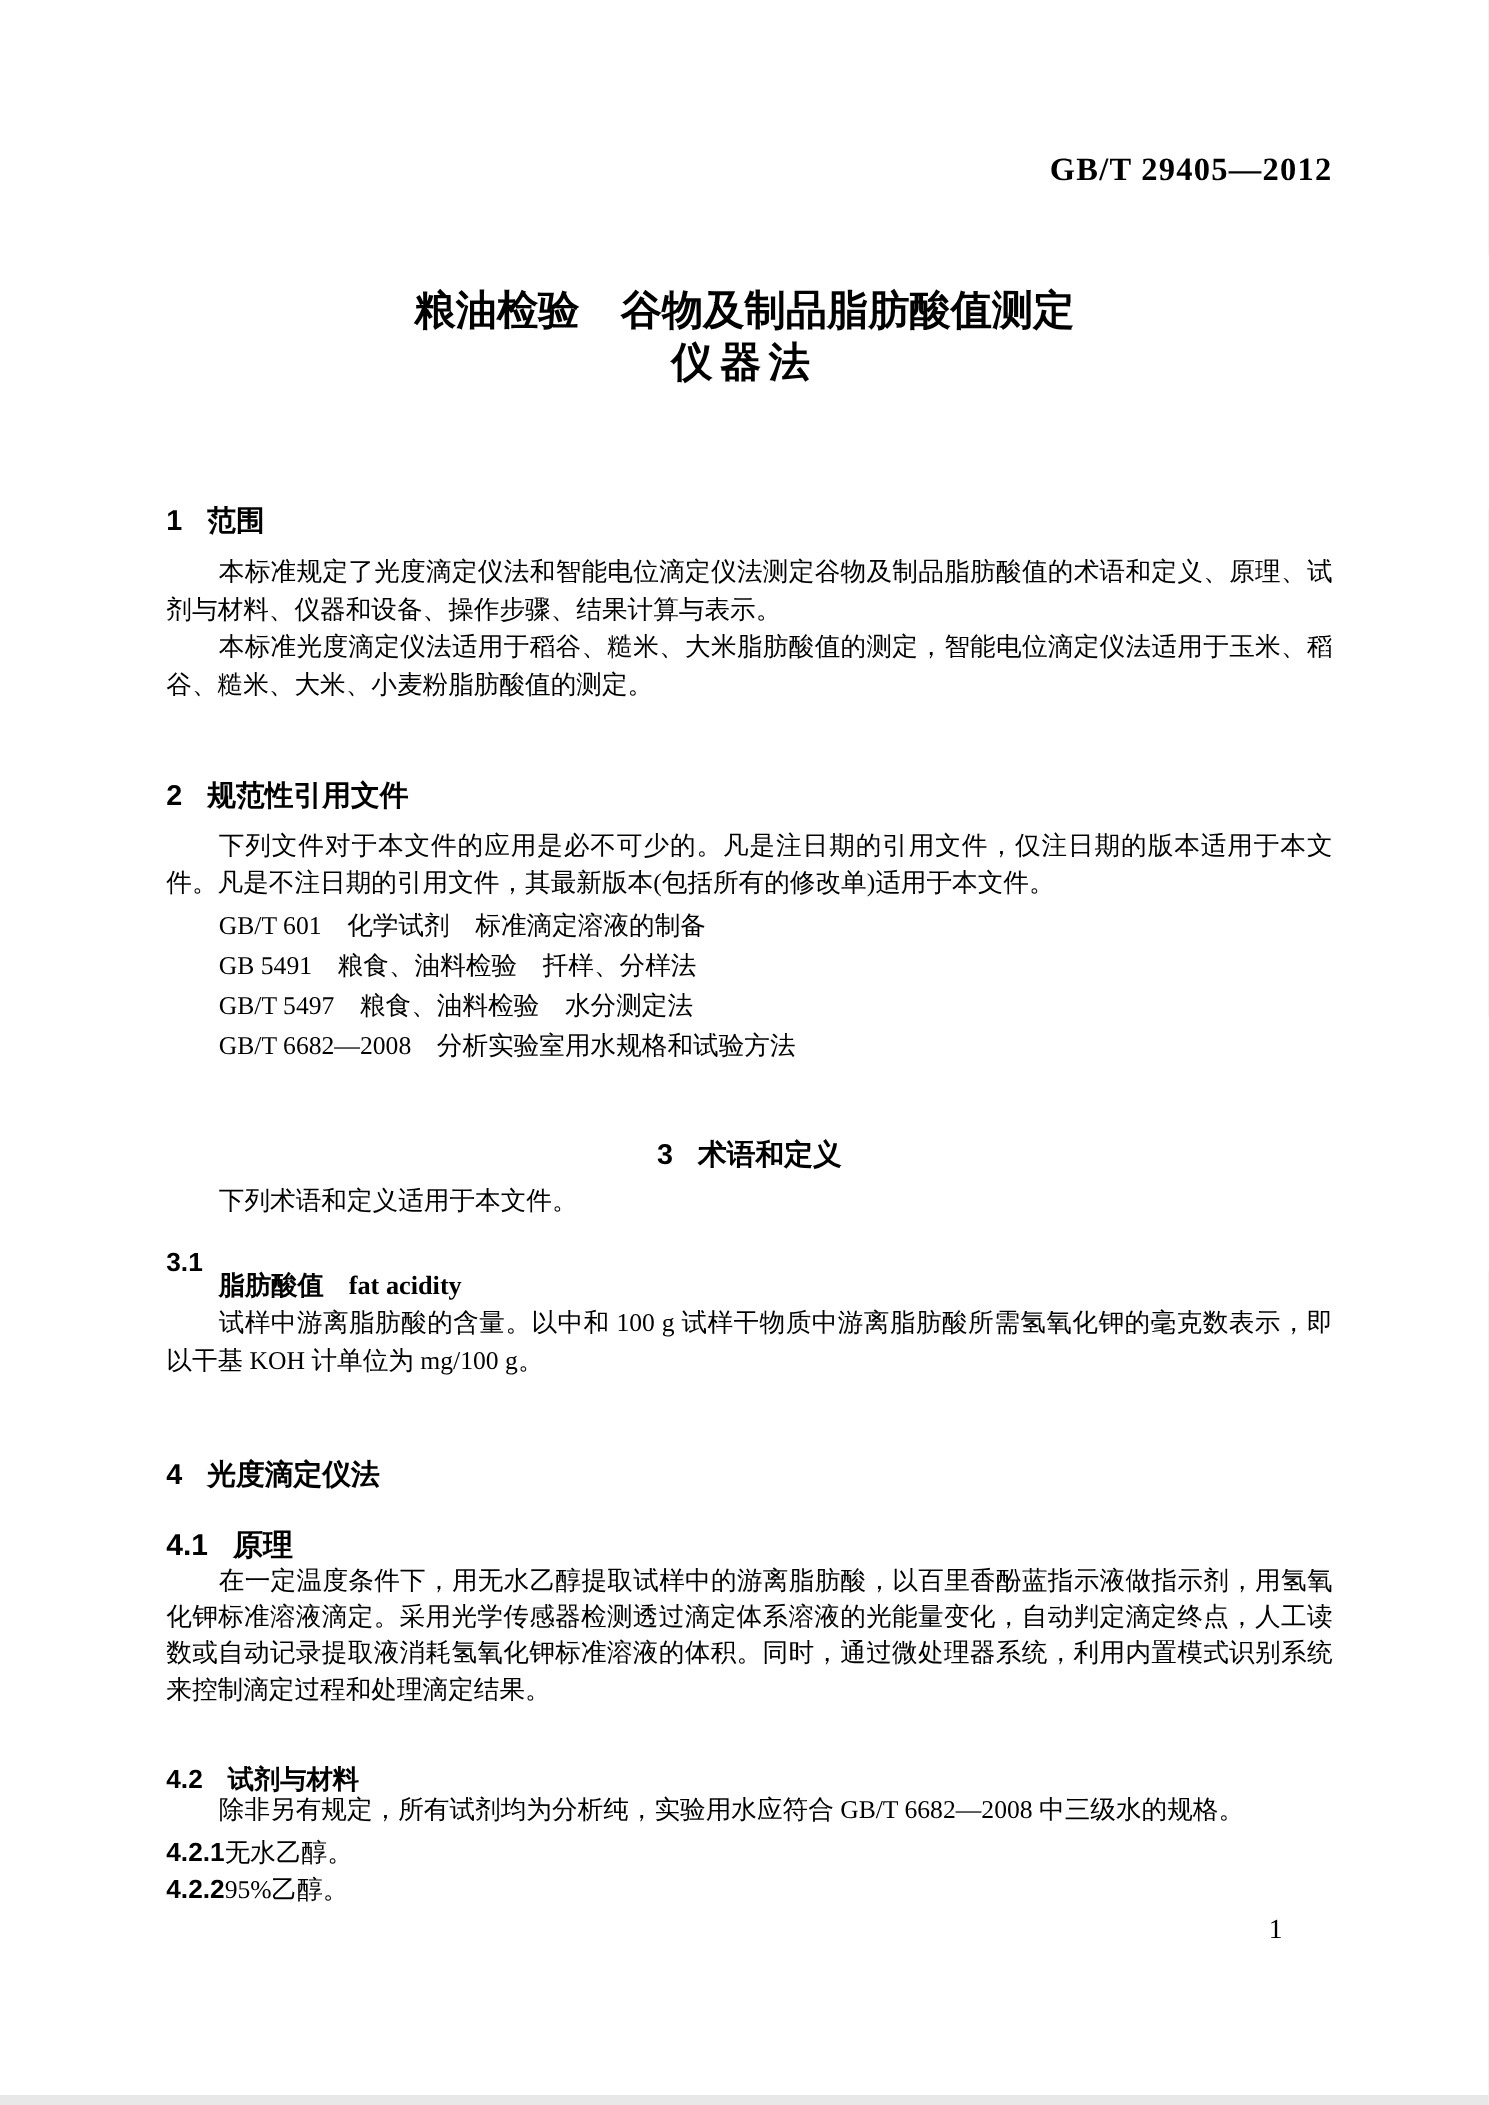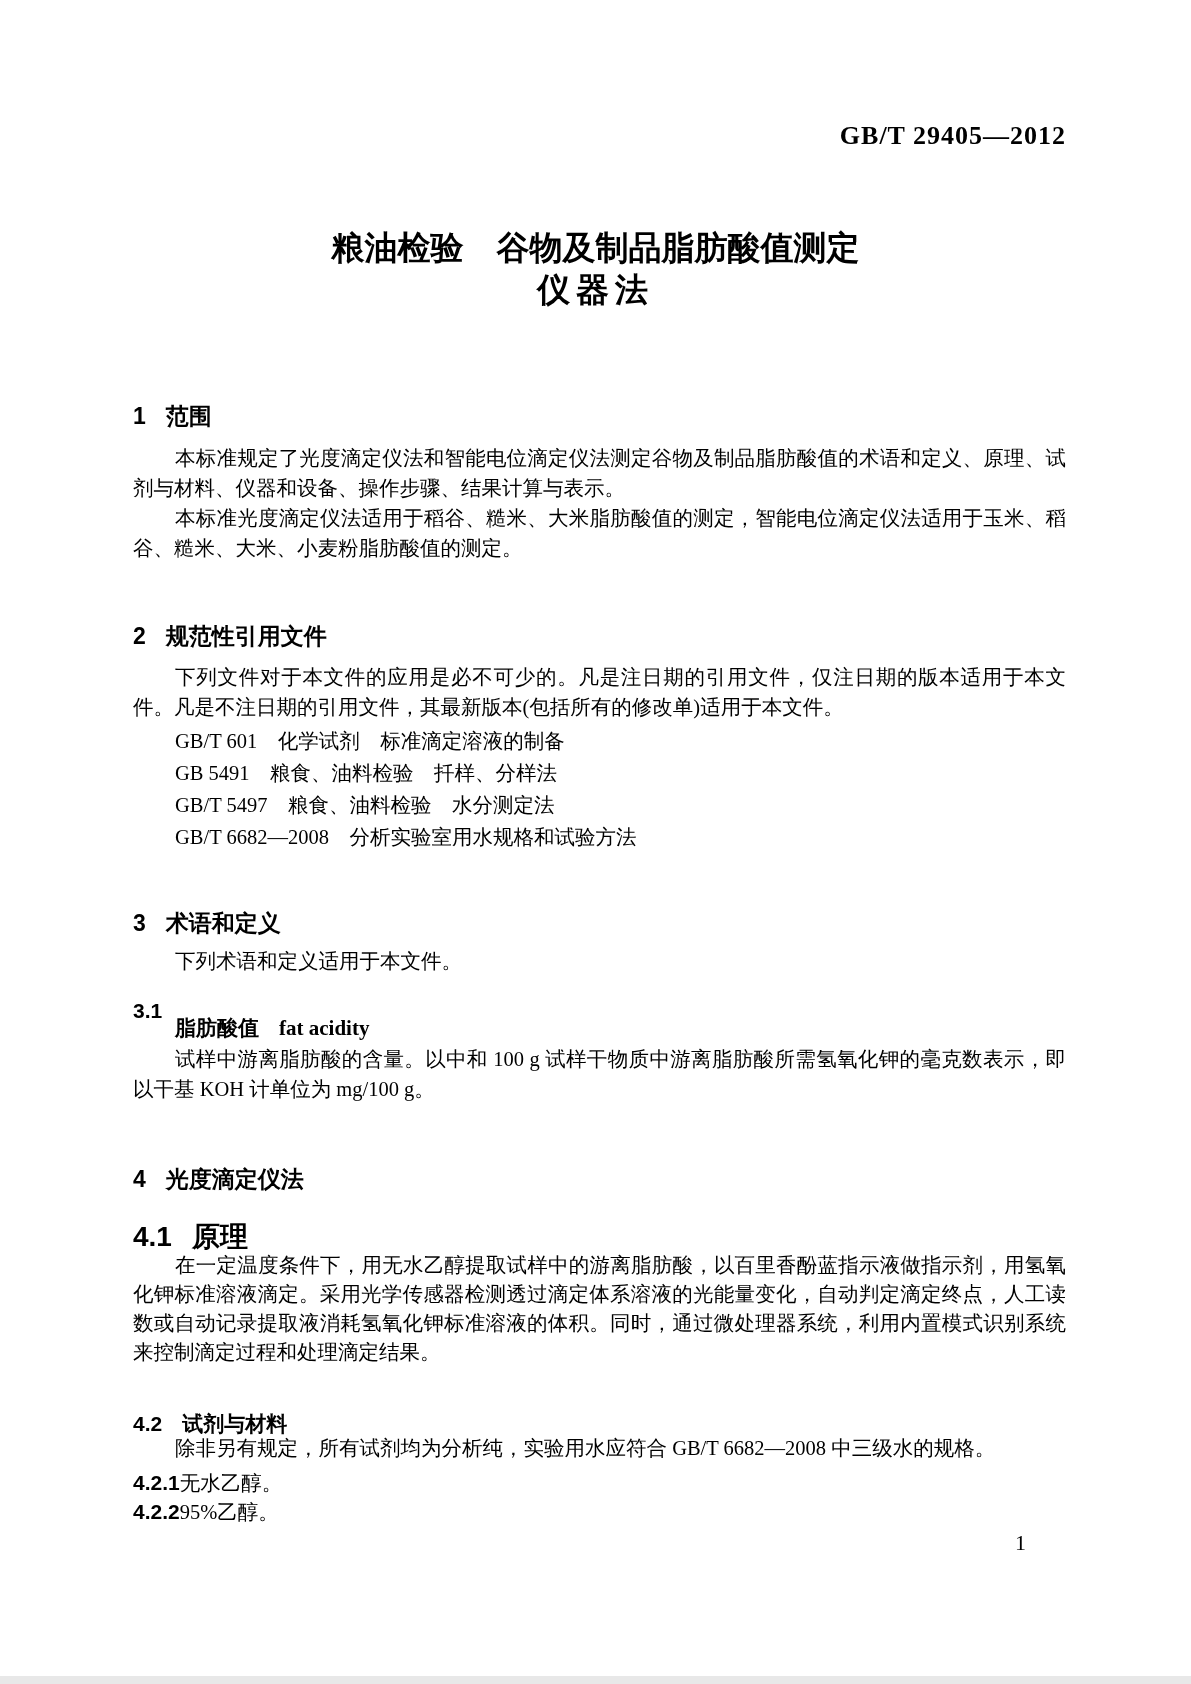--- a/index.html
+++ b/index.html
@@ -76,35 +76,35 @@
     <span class="h-num">2</span><span>规范性引用文件</span>
   </div>
   <div class="blk body-text indent" style="top:662px;">下列文件对于本文件的应用是必不可少的。凡是注日期的引用文件，仅注日期的版本适用于本文件。凡是不注日期的引用文件，其最新版本(包括所有的修改单)适用于本文件。</div>
   <div class="blk ref-list" style="top:725px;">
     <div>GB/T 601　化学试剂　标准滴定溶液的制备</div>
     <div>GB 5491　粮食、油料检验　扦样、分样法</div>
     <div>GB/T 5497　粮食、油料检验　水分测定法</div>
     <div>GB/T 6682—2008　分析实验室用水规格和试验方法</div>
   </div>
 
-  <div class="blk heading" style="top:884px;">
+  <div class="blk heading" style="top:884px;text-align:center;">
     <span class="h-num">3</span><span>术语和定义</span>
   </div>
   <div class="blk body-text indent" style="top:946px;">下列术语和定义适用于本文件。</div>
   <div class="blk clause-num" style="top:979px;margin-top:17px;">3.1</div>
   <div class="blk term-line" style="top:1013px;">
     <span class="term-zh">脂肪酸值</span><span class="term-en">fat acidity</span>
   </div>
   <div class="blk body-text indent" style="top:1044px;">试样中游离脂肪酸的含量。以中和 100 g 试样干物质中游离脂肪酸所需氢氧化钾的毫克数表示，即以干基 KOH 计单位为 mg/100 g。</div>
 
   <div class="blk heading" style="top:1140px;">
     <span class="h-num">4</span><span>光度滴定仪法</span>
   </div>
 
-  <div class="blk heading" style="top:1198px; font-size:28px;">
+  <div class="blk heading" style="top:1198px; font-size:24px;">
     <span class="h-num">4.1</span><span>原理</span>
   </div>
   <div class="blk body-text indent" style="top:1251px; line-height:29px;">在一定温度条件下，用无水乙醇提取试样中的游离脂肪酸，以百里香酚蓝指示液做指示剂，用氢氧化钾标准溶液滴定。采用光学传感器检测透过滴定体系溶液的光能量变化，自动判定滴定终点，人工读数或自动记录提取液消耗氢氧化钾标准溶液的体积。同时，通过微处理器系统，利用内置模式识别系统来控制滴定过程和处理滴定结果。</div>
 
   <div class="blk heading" style="top:1385px; font-size:21px;">
     <span class="h-num">4.2</span><span>试剂与材料</span>
   </div>
   <div class="blk body-text indent" style="top:1433px;">除非另有规定，所有试剂均为分析纯，实验用水应符合 GB/T 6682—2008 中三级水的规格。</div>
 
   <div class="blk clause-line" style="top:1468px;">

